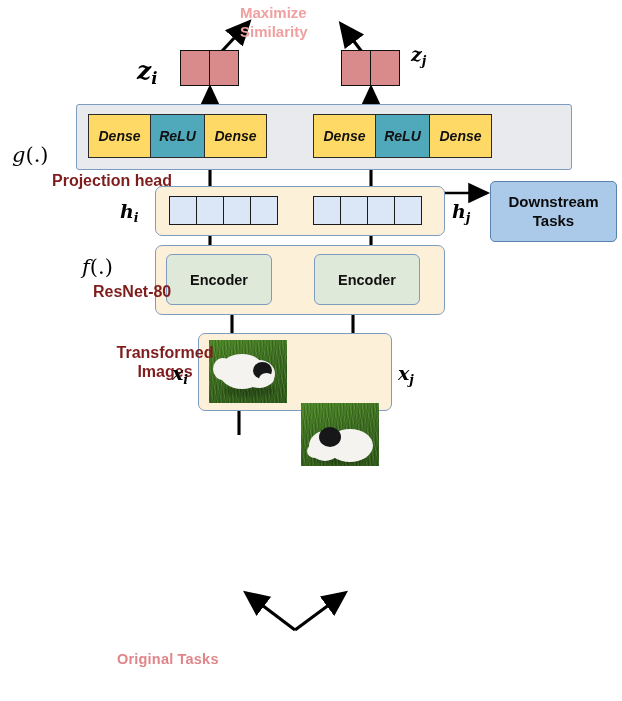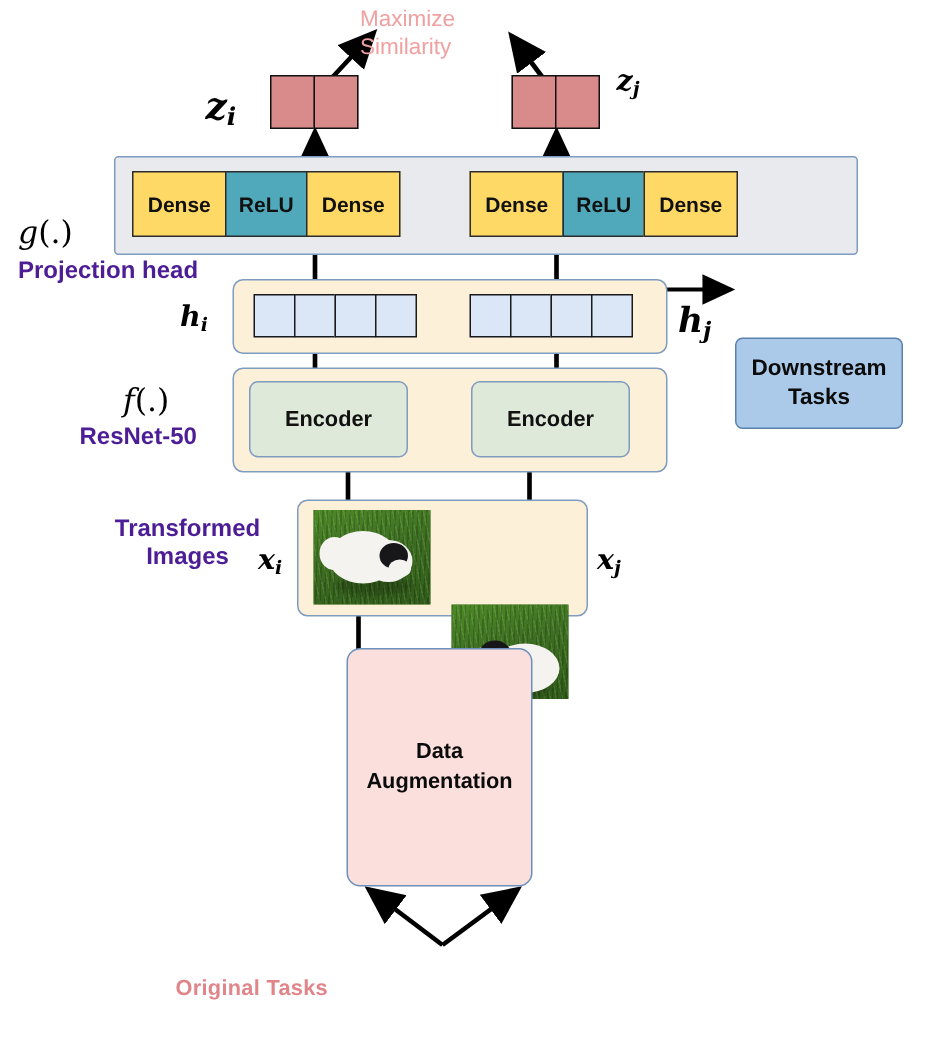--- a/index.html
+++ b/index.html
@@ -15,27 +15,28 @@
     width: 622px;
     height: 701px;
     background: #ffffff;
     overflow: hidden;
   }
   .abs { position: absolute; }
 
   
   .lbl {
     font-weight: bold;
-    color: #4c1d95;
+    color: #7f1d1d;
     line-height: 1.18;
     white-space: pre-line;
+    margin-left: 40px;
   }
   .lbl-maximize {
     font-size: 15px;
-    font-weight: normal;
+    font-weight: bold;
     color: #f0a0a0;
     line-height: 1.25;
     text-align: left;
     white-space: pre-line;
   }
   .lbl-original {
     font-size: 14.5px;
     font-weight: bold;
     color: #e0868a;
     letter-spacing: .2px;
@@ -86,21 +87,21 @@
     background: #4fa9bb;
     border: 1px solid #2b2b2b;
     box-sizing: border-box;
     display: flex;
     align-items: center;
     justify-content: center;
     font-size: 14px;
     font-weight: bold;
     color: #111;
   }
-  .mlp-row { display: flex; }
+  .mlp-row { display: flex; font-style: italic; }
   .encoder-box {
     background: #dfe9da;
     border: 1px solid #7e9bc0;
     border-radius: 6px;
     display: flex;
     align-items: center;
     justify-content: center;
     font-size: 14.5px;
     font-weight: bold;
     color: #111;
@@ -270,34 +271,34 @@
   </div>
 
   <div class="abs hvec" style="left:313px; top:196px;">
     <div class="hcell" style="width:28px;height:29px;"></div>
     <div class="hcell" style="width:28px;height:29px;margin-left:-1px;"></div>
     <div class="hcell" style="width:28px;height:29px;margin-left:-1px;"></div>
     <div class="hcell" style="width:28px;height:29px;margin-left:-1px;"></div>
   </div>
 
   <div class="abs mathvar" style="left:120px; top:200px; font-size:19px;text-align:center;">h<sub>i</sub></div>
-  <div class="abs mathvar" style="left:452px; top:200px; font-size:23px;">h<sub>j</sub></div>
-
-  <div class="abs downstream" style="left:490px; top:181px; width:112px; height:61px;margin-top:44px;">Downstream
+  <div class="abs mathvar" style="left:452px; top:200px; font-size:19px;">h<sub>j</sub></div>
+
+  <div class="abs downstream" style="left:490px; top:181px; width:127px; height:61px;">Downstream
 Tasks</div>
 
   <div class="abs outer-cream" style="left:155px; top:245px; width:288px; height:68px;"></div>
 
   <div class="abs encoder-box" style="left:166px; top:254px; width:106px; height:51px;">Encoder</div>
   <div class="abs encoder-box" style="left:314px; top:254px; width:106px; height:51px;">Encoder</div>
 
   <div class="abs func" style="left:82px; top:255px;">
     <span>f</span><span class="paren">(.)</span>
   </div>
-  <div class="abs lbl" style="left:53px; top:283px; font-size:16px;">ResNet-50</div>
+  <div class="abs lbl" style="left:53px; top:283px; font-size:16px;">ResNet-80</div>
 
   <div class="abs outer-cream" style="left:198px; top:333px; width:192px; height:76px;"></div>
 
   <div class="abs photo" style="left:209px; top:340px; width:78px; height:63px;">
     <div class="grass"></div>
     <div class="dogpart shadow" style="left:14px; top:44px; width:52px; height:13px;"></div>
     <div class="dogpart white" style="left:10px; top:14px; width:46px; height:35px;"></div>
     <div class="dogpart white" style="left:34px; top:20px; width:32px; height:28px;"></div>
     <div class="dogpart black" style="left:44px; top:22px; width:19px; height:17px;"></div>
     <div class="dogpart white" style="left:50px; top:33px; width:15px; height:12px;"></div>
@@ -312,18 +313,16 @@
     <div class="dogpart black" style="left:18px; top:24px; width:22px; height:20px;"></div>
     <div class="dogpart white" style="left:6px; top:41px; width:16px; height:14px;"></div>
   </div>
 
   <div class="abs lbl" style="left:64px; top:344px; font-size:16px; text-align:center; width:122px;">Transformed
 Images</div>
 
   <div class="abs mathvar" style="left:172px; top:362px; font-size:19px;">x<sub>i</sub></div>
   <div class="abs mathvar" style="left:398px; top:362px; font-size:19px;">x<sub>j</sub></div>
 
-  <div class="abs augbox" style="left:231px; top:432px; width:124px; height:159px;">Data
-Augmentation</div>
 
   <div class="abs lbl-original" style="left:117px; top:651px;">Original Tasks</div>
 
 </div>
 
 </body></html>

